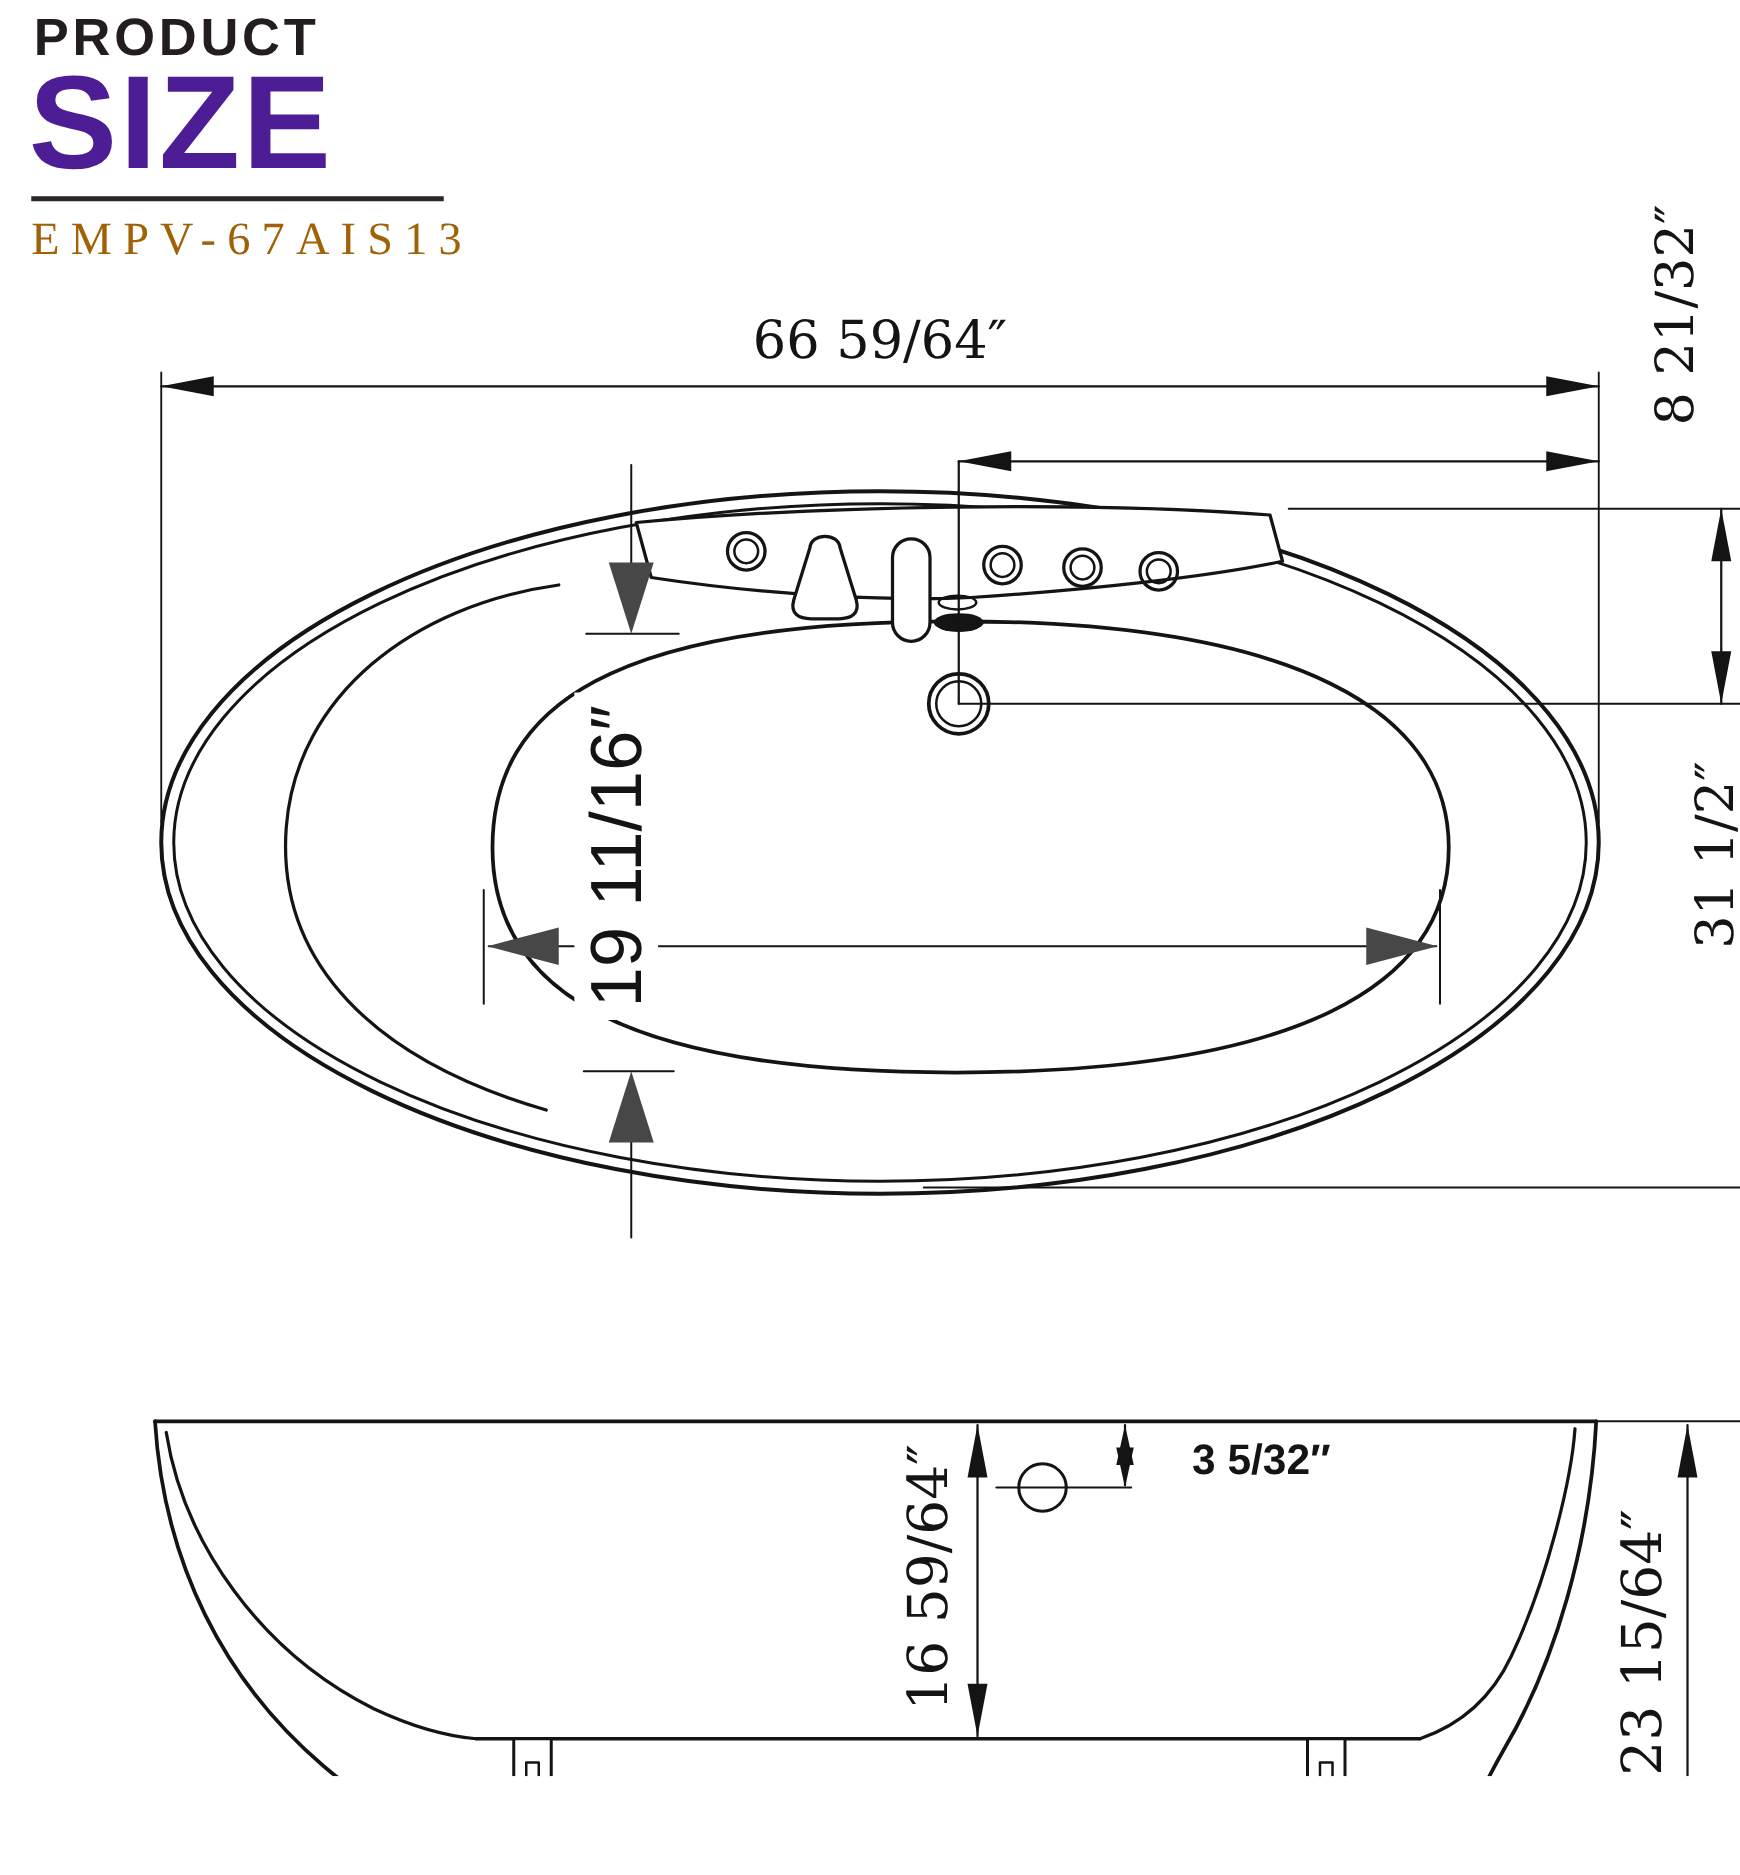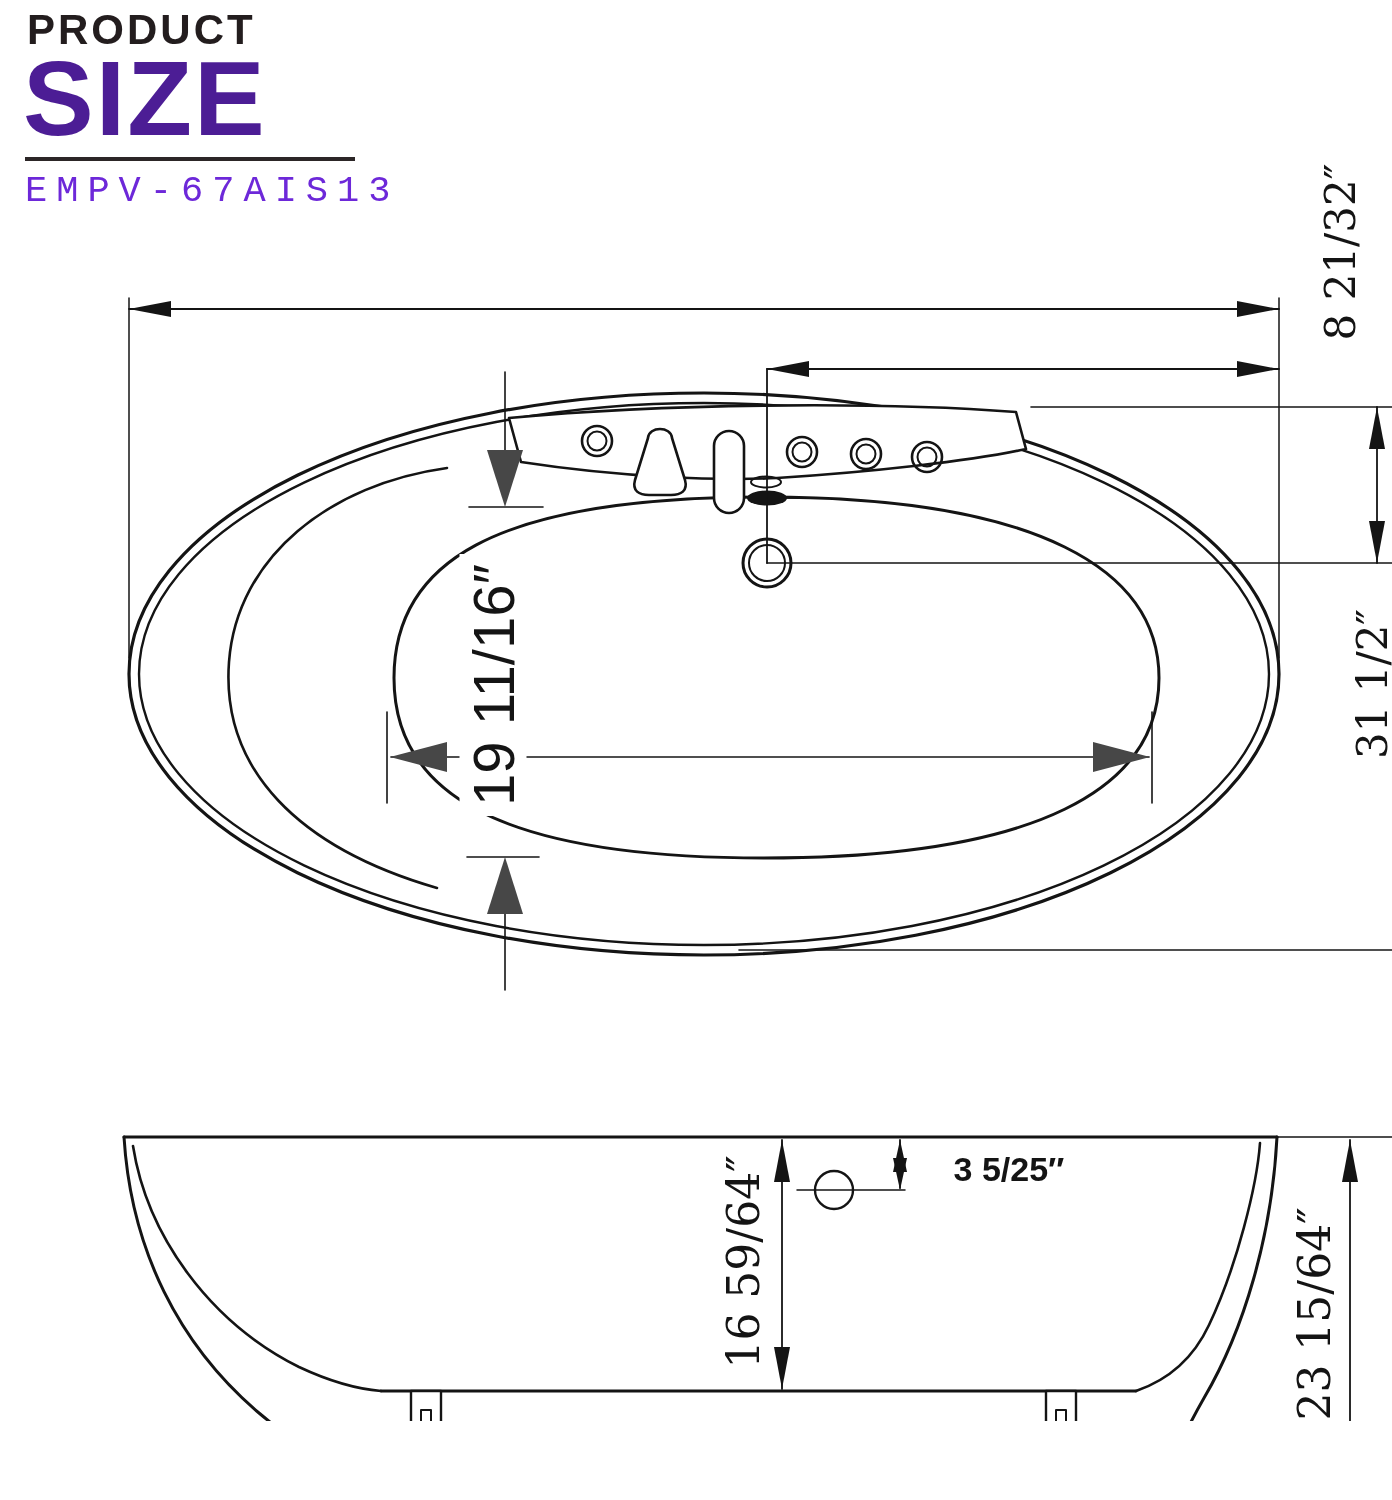--- a/index.html
+++ b/index.html
@@ -12,21 +12,21 @@
     position:absolute;left:8px;top:6px;font-size:42px;font-weight:600;
     letter-spacing:3px;color:#231d1e;font-family:"Liberation Sans",sans-serif;
   }
   .hdr-line2{
     position:absolute;left:4px;top:38px;font-size:106px;font-weight:800;
     letter-spacing:2px;color:#4c1d95;font-family:"Liberation Sans",sans-serif;
   }
   .hdr-rule{position:absolute;left:6px;top:157px;width:330px;height:4px;background:#2c2627;}
   .hdr-model{
     position:absolute;left:6px;top:170px;font-size:37px;font-weight:300;
-    letter-spacing:9px;color:#6d28d9;font-family:Liberation Mono, monospace;white-space:nowrap;
+    letter-spacing:9px;color:#a16207;font-family:Liberation Serif, serif;white-space:nowrap;
   }
   .dim{position:absolute;white-space:nowrap;color:#141414;transform:translate(-50%,-50%);}
   .dim.rot{transform:translate(-50%,-50%) rotate(-90deg);}
   .serif{font-family:"DejaVu Serif","Liberation Serif",serif;}
   .sans{font-family:"Liberation Sans",sans-serif;}
   .sz42{font-size:42px;}
   .sz44{font-size:44px;}
   .sz58{font-size:58px;}
   .sz34{font-size:34px;font-weight:600;}
   .whitebg{background:#ffffff;padding:0 10px;}
@@ -188,21 +188,22 @@
     </g>
   </svg>
 
   <div>
     <div class="hdr-line1">PRODUCT</div>
     <div class="hdr-line2">SIZE</div>
     <div class="hdr-rule"></div>
     <div class="hdr-model">EMPV-67AIS13</div>
   </div>
 
+  <div class="dim serif sz42" style="left:685px;top:272px;">66 59/64″</div>
   <div class="dim rot serif sz42" style="left:1321px;top:252px;">8 21/32″</div>
   <div class="dim rot serif sz42" style="left:1353px;top:684px;">31 1/2″</div>
   <div class="dim rot sans sz58 whitebg" style="left:474px;top:685px;">19 11/16″</div>
 
-  <div class="dim sans sz34" style="left:990px;top:1169px;">3 5/25″</div>
+  <div class="dim sans sz34" style="left:990px;top:1169px;">3 5/32″</div>
   <div class="dim rot serif sz44" style="left:724px;top:1262px;">16 59/64″</div>
   <div class="dim rot serif sz44" style="left:1295px;top:1314px;">23 15/64″</div>
 
 </div>
 
 </body></html>

